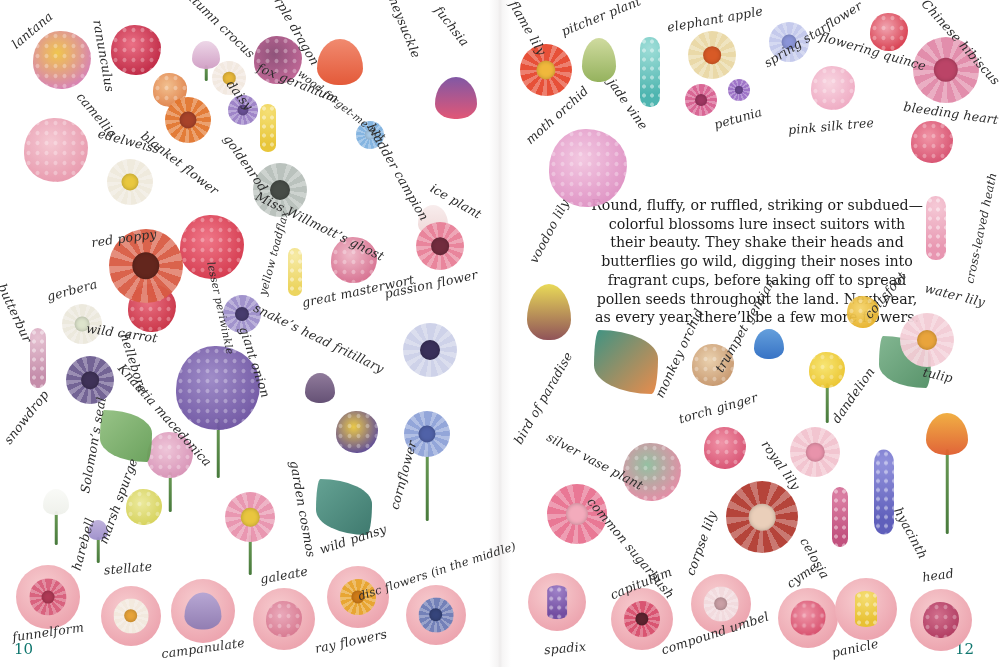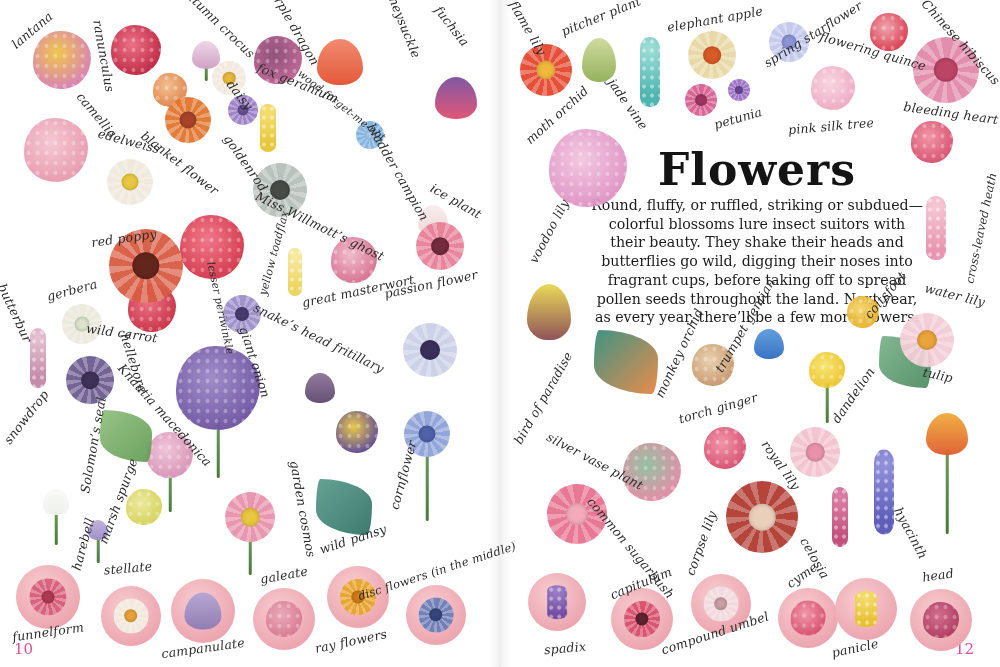--- a/index.html
+++ b/index.html
@@ -1,20 +1,20 @@
 <!DOCTYPE html>
 <html><head>
 <meta charset="utf-8">
 <style>
   html,body{margin:0;padding:0;background:#e8e8e8;}
   .spread{position:relative;width:1000px;height:667px;margin:0 auto;background:#ffffff;overflow:hidden;
           font-family:"DejaVu Serif", serif;}
   .gutter{position:absolute;left:489px;top:0;width:22px;height:100%;pointer-events:none;
           background:linear-gradient(90deg, rgba(90,70,70,0) 0%, rgba(90,70,70,0.06) 40%, rgba(90,70,70,0.10) 50%, rgba(90,70,70,0.05) 62%, rgba(90,70,70,0) 100%);}
-  .pagenum{position:absolute;font:15px "DejaVu Serif", serif;color:#ec4899;}
+  .pagenum{position:absolute;font:15px "DejaVu Serif", serif;color:#0f766e;}
   .pagenum.left{left:14px;top:640px;}
   .pagenum.right{left:955px;top:640px;}
   .title{position:absolute;left:592px;top:144px;width:330px;margin:0;text-align:center;
          font-family:"DejaVu Serif", serif;font-weight:700;font-size:44px;letter-spacing:1px;color:#141414;}
   .intro{position:absolute;left:590px;top:196px;width:334px;margin:0;text-align:center;
          font-family:"DejaVu Serif", serif;font-size:14.2px;line-height:1.32;color:#1d1d1d;}
   .lbl{position:absolute;font-family:"DejaVu Serif", serif;font-style:italic;color:#2c2c2c;
        white-space:nowrap;z-index:6;letter-spacing:.2px;}
   .f{position:absolute;transform:translate(-50%,-50%);z-index:2;}
   .f .blob{position:absolute;inset:0;border-radius:47% 53% 50% 50% / 53% 47% 55% 45%;
@@ -43,21 +43,20 @@
        background:radial-gradient(circle at 42% 36%, #f7cdd0, #eda7b1 70%, #e89aa6);}
   .f .inner{position:absolute;left:50%;top:50%;width:58%;height:58%;transform:translate(-50%,-50%);}
 </style>
 </head>
 <body>
 
 <div class="spread" id="spread">
   <div class="gutter"></div>
   <span class="pagenum left">10</span>
   <span class="pagenum right">12</span>
-  <h1 class="title">Flowers</h1>
   <p class="intro">Round, fluffy, or ruffled, striking or subdued—colorful blossoms lure insect suitors with their beauty. They shake their heads and butterflies go wild, digging their noses into fragrant cups, before taking off to spread pollen seeds throughout the land. Next year, as every year, there’ll be a few more flowers.</p>
 <div class="f pom" style="left: 62px; top: 60px; width: 58px; height: 58px; --c1: #d77fae; --c2: #f0c345;">
       <div class="blob"></div>
     </div>
     <span class="lbl" style="left: 32px; top: 30px; font-size: 12.5px; transform: translate(-50%, -50%) rotate(-40deg);">lantana</span>
     <div class="f pom" style="left: 136px; top: 50px; width: 50px; height: 50px; --c1: #bf2340; --c2: #ea6a80;">
       <div class="blob"></div>
     </div>
     <span class="lbl" style="left: 104px; top: 56px; font-size: 12.5px; transform: translate(-50%, -50%) rotate(80deg);">ranunculus</span>
     <div class="f pom" style="left: 170px; top: 90px; width: 34px; height: 34px; --c1: #e0834a; --c2: #f2bd8a;">

